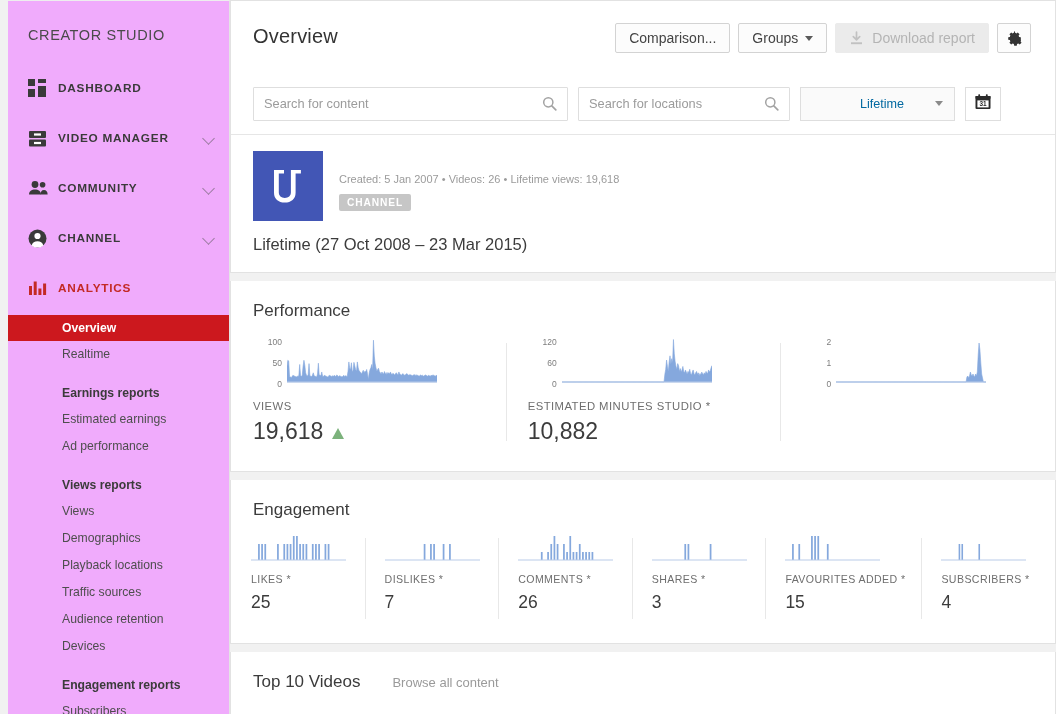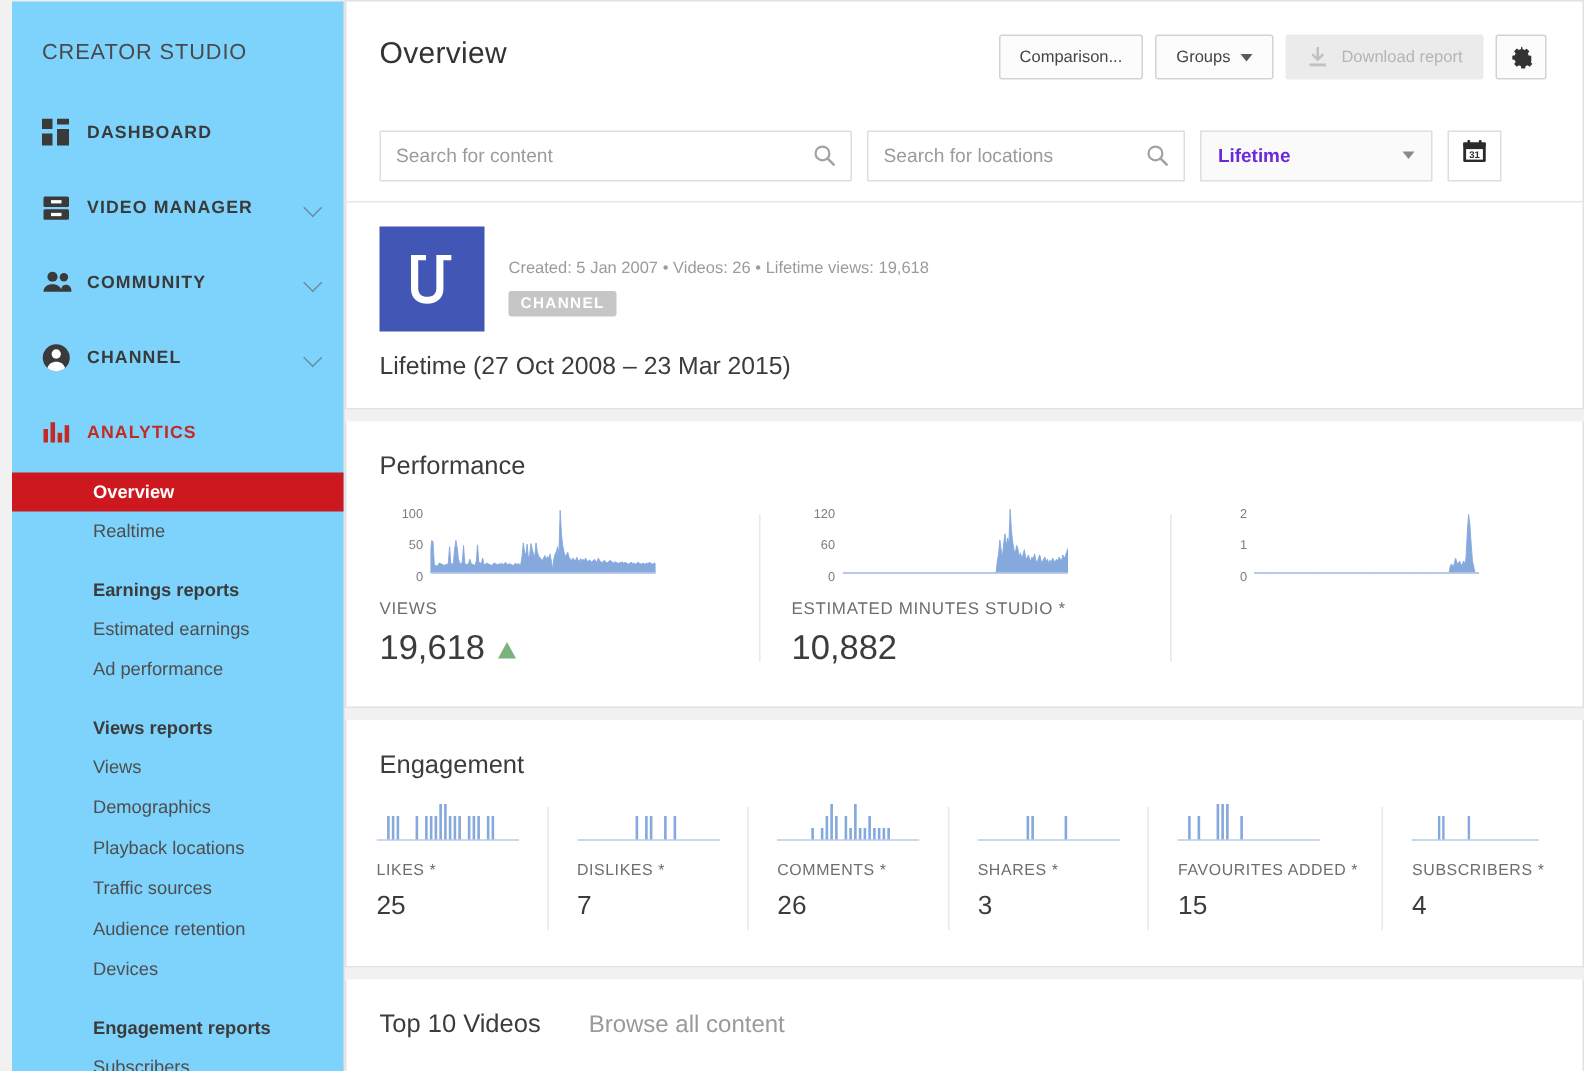--- a/index.html
+++ b/index.html
@@ -8,21 +8,21 @@
     overflow: hidden;
     background: #f9f9f9;
     font-family: "Liberation Sans", sans-serif;
     -webkit-font-smoothing: antialiased;
   }
   .app { position: relative; width: 1056px; height: 714px; display: flex; background:#f1f1f1; }
 
   
   .sidebar {
     width: 222px; height: 714px; flex: 0 0 222px;
-    background: #7dd3fc;
+    background: #f0abfc;
     border-right: 1px solid #e4e4e4;
     border-top: 1px solid #eeeeee;
     position: relative;
     overflow: hidden;
     margin-left: 8px;
   }
   .brand {
     font-size: 14.5px; letter-spacing: .6px; color: #4a4a4a;
     font-weight: 400; padding: 26px 0 0 20px; height: 58px;
   }
@@ -79,21 +79,21 @@
     margin: 0 0 8px 0;
   }
   .card.first { border-top: 1px solid #e2e2e2; }
 
   
   .hdr { padding: 22px 24px 0 22px; height: 72px; display: flex; align-items: flex-start; }
   .page-title { font-size: 20px; color: #333; font-weight: 400; letter-spacing:.2px; padding-top:2px;}
   .hdr-actions { margin-left: auto; display: flex; align-items: center; gap: 8px; }
   .btn {
     height: 30px; border: 1px solid #d3d3d3; background: #fcfcfc;
-    border-radius: 2px; font-size: 11px; color: #444;
+    border-radius: 2px; font-size: 14px; color: #444;
     padding: 0 13px; display: flex; align-items: center; cursor: pointer;
     font-family: "Liberation Sans", sans-serif;
   }
   .btn .caret {
     margin-left: 7px; width: 0; height: 0;
     border-left: 4px solid transparent; border-right: 4px solid transparent;
     border-top: 5px solid #5a5a5a;
   }
   .btn.disabled {
     background: #ebebeb; border-color: #ebebeb; color: #b4b4b4; cursor: default;
@@ -118,21 +118,21 @@
     flex: 1; border: none; outline: none; font-size: 12.8px;
     color: #555; font-family: "Liberation Sans", sans-serif; background: transparent;
   }
   .search-box input::placeholder { color: #9b9b9b; }
   .search-ico { width: 15px; height: 15px; flex: 0 0 15px; opacity: .6; }
 
   .select-box {
     width: 155px; height: 34px; border: 1px solid #dedede; background: #fafafa;
     display: flex; align-items: center; padding: 0 11px; cursor: pointer;
   }
-  .select-box .sel-val { font-size: 12.6px; color: #6d28d9; font-weight: 700; flex: 1; }
+  .select-box .sel-val { font-size: 12.6px; color: #0369a1; font-weight: 400; flex: 1; margin-left: 48px; }
   .select-box .caret {
     width: 0; height: 0;
     border-left: 4.5px solid transparent; border-right: 4.5px solid transparent;
     border-top: 5.5px solid #8a8a8a;
   }
   .cal-btn {
     width: 36px; height: 34px; border: 1px solid #dedede; background: #fff;
     display: flex; align-items: center; justify-content: center; cursor: pointer;
   }
 
@@ -191,21 +191,21 @@
   .eng-spark { height: 32px; }
   .eng-label {
     font-size: 10.6px; color: #6e6e6e; letter-spacing: .4px; padding-top: 3px;
     white-space: nowrap;
   }
   .eng-value { font-size: 17.5px; color: #3c3c3c; padding-top: 7px; }
 
   
   .tv-head { display: flex; align-items: baseline; padding: 20px 22px 0 22px; }
   .tv-title { font-size: 17px; color: #3c3c3c; }
-  .tv-browse { font-size: 16px; color: #9a9a9a; margin-left: 32px; cursor: pointer; }
+  .tv-browse { font-size: 13px; color: #9a9a9a; margin-left: 32px; cursor: pointer; }
   .tv-cols {
     display: flex; align-items: flex-end;
     padding: 30px 22px 0 22px; height: 62px;
   }
 </style>
 </head>
 <body>
 
 <div class="app">
 

